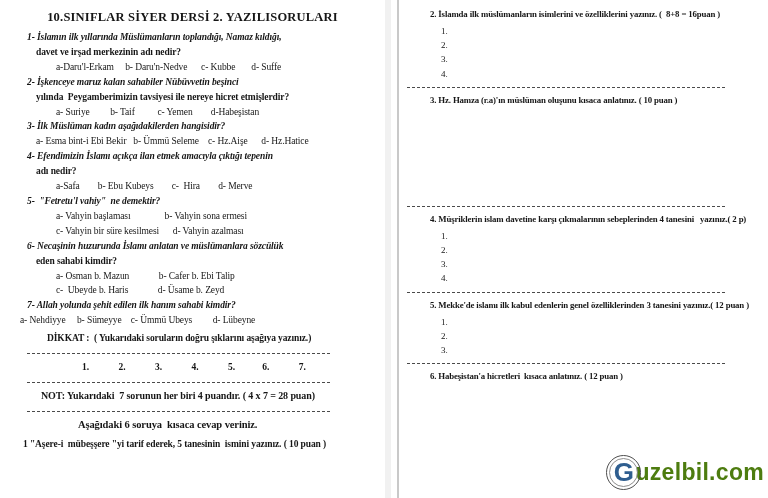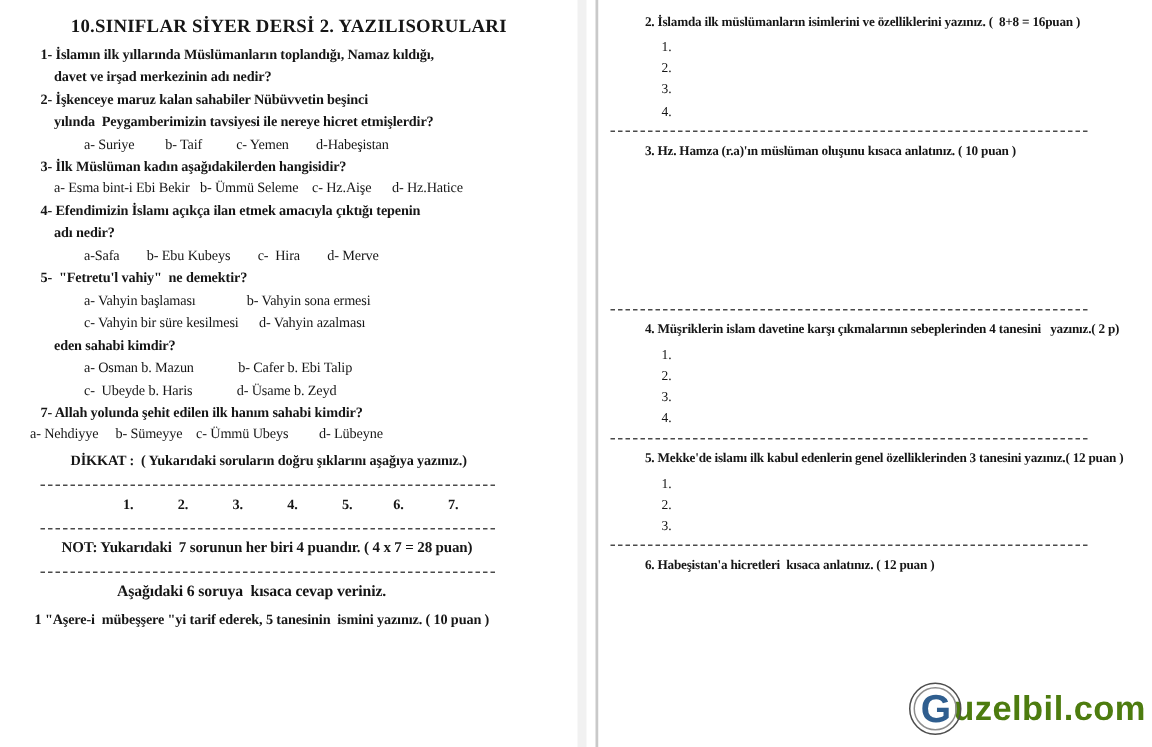--- a/index.html
+++ b/index.html
@@ -15,21 +15,21 @@
   #gap-strip{position:absolute;left:385px;top:0;width:6px;height:498px;background:#f1f1f1;}
   #gap-line{position:absolute;left:397px;top:0;width:2px;height:498px;background:#c9c9c9;}
 
   
   .title{
     padding-top:10px;text-align:center;font-weight:bold;font-size:12.5px;
     letter-spacing:0.2px;margin-bottom:5px;
   }
   .ln{font-size:9.5px;line-height:14.9px;white-space:pre;letter-spacing:-0.1px;}
   .b{font-weight:bold;}
-  .ind1{padding-left:27px;}
+  .ind1{padding-left:27px;font-style:italic;}
   .ind2{padding-left:36px;}
   .ind2b{padding-left:20px;}
   .ind3{padding-left:56px;}
   .dash{border-top:1px dashed #4a4a4a;height:0;}
   .dashL{margin:7px 0 6px 27px;width:303px;}
   .dikkat{padding-left:47px;margin-top:3px;}
   .nums{padding-left:82px;font-weight:bold;}
   .notln{padding-left:41px;font-size:10px;margin-top:6px;}
   .subhead{padding-left:78px;font-size:10.5px;margin-top:5px;}
   .shortq{padding-left:23px;margin-top:4px;}
@@ -63,36 +63,38 @@
   }
 </style>
 </head>
 <body>
 
 <div class="page" id="page-left">
   <div class="title">10.SINIFLAR SİYER DERSİ 2. YAZILISORULARI</div>
 
   <div class="ln b ind1">1- İslamın ilk yıllarında Müslümanların toplandığı, Namaz kıldığı,</div>
   <div class="ln b ind2">davet ve irşad merkezinin adı nedir?</div>
+  <div class="ln ind3">a-Daru'l-Erkam     b- Daru'n-Nedve      c- Kubbe       d- Suffe</div>
 
   <div class="ln b ind1">2- İşkenceye maruz kalan sahabiler Nübüvvetin beşinci</div>
   <div class="ln b ind2">yılında  Peygamberimizin tavsiyesi ile nereye hicret etmişlerdir?</div>
   <div class="ln ind3">a- Suriye         b- Taif          c- Yemen        d-Habeşistan</div>
 
   <div class="ln b ind1">3- İlk Müslüman kadın aşağıdakilerden hangisidir?</div>
   <div class="ln ind2">a- Esma bint-i Ebi Bekir   b- Ümmü Seleme    c- Hz.Aişe      d- Hz.Hatice</div>
 
   <div class="ln b ind1">4- Efendimizin İslamı açıkça ilan etmek amacıyla çıktığı tepenin</div>
   <div class="ln b ind2">adı nedir?</div>
   <div class="ln ind3">a-Safa        b- Ebu Kubeys        c-  Hira        d- Merve</div>
 
   <div class="ln b ind1">5-  "Fetretu'l vahiy"  ne demektir?</div>
   <div class="ln ind3">a- Vahyin başlaması               b- Vahyin sona ermesi</div>
   <div class="ln ind3">c- Vahyin bir süre kesilmesi      d- Vahyin azalması</div>
 
+  <div class="ln b ind1">6- Necaşinin huzurunda İslamı anlatan ve müslümanlara sözcülük</div>
   <div class="ln b ind2">eden sahabi kimdir?</div>
   <div class="ln ind3">a- Osman b. Mazun             b- Cafer b. Ebi Talip</div>
   <div class="ln ind3">c-  Ubeyde b. Haris             d- Üsame b. Zeyd</div>
 
   <div class="ln b ind1">7- Allah yolunda şehit edilen ilk hanım sahabi kimdir?</div>
   <div class="ln ind2b">a- Nehdiyye     b- Sümeyye    c- Ümmü Ubeys         d- Lübeyne</div>
 
   <div class="ln b dikkat">DİKKAT :  ( Yukarıdaki soruların doğru şıklarını aşağıya yazınız.)</div>
 
   <div class="dash dashL"></div>

